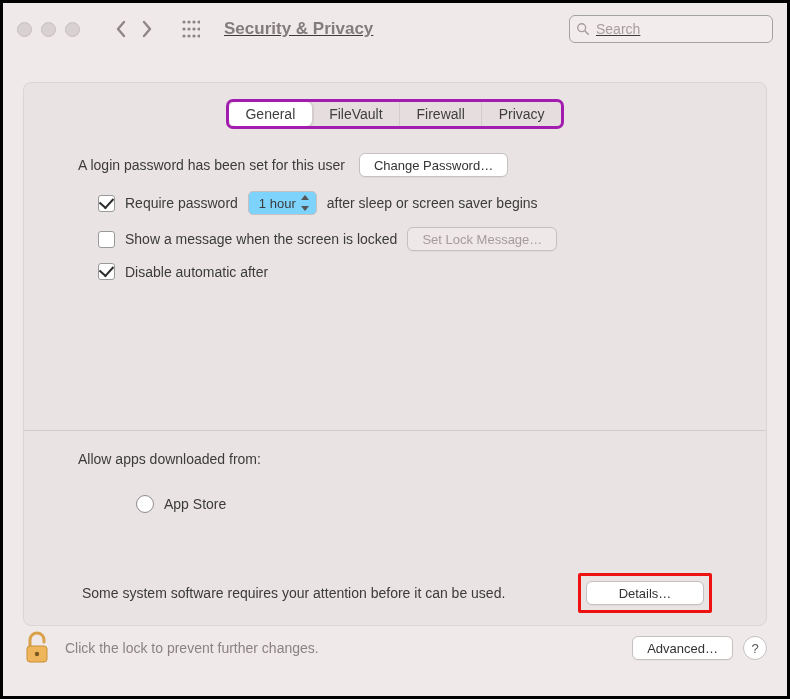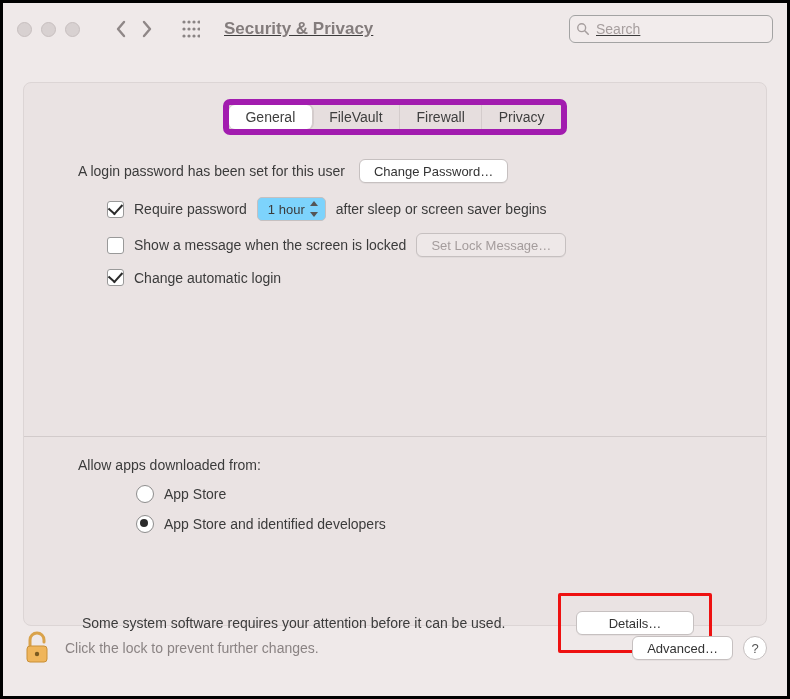--- a/index.html
+++ b/index.html
@@ -38,41 +38,41 @@
 
   
   .panel{
     position:absolute;left:20px;right:20px;top:79px;bottom:70px;
     background:#eae3e3;border:1px solid #dcd5d5;border-radius:8px;
     padding:16px 20px 20px;
   }
 
   .tabs{
     width:332px;margin:0 auto 24px;display:flex;text-align:center;
-    border:6px solid #a21caf;border-radius:7px;font-size:14px;
+    border:3px solid #a21caf;border-radius:7px;font-size:14px;
     background:#e6dede;overflow:hidden;
   }
   .tab{flex:1 1 auto;height:24px;line-height:24px;
     border-right:1px solid #d4cccc;color:#3e3e3e;cursor:pointer}
   .tab:last-child{border-right:0}
   .tab.active{background:#fff;border-radius:6px;
     box-shadow:0 0 0 1px #d4cccc}
 
   .section{padding:0 34px}
   .login-row{display:flex;align-items:center;gap:14px;margin-bottom:14px}
   .btn{
     display:inline-flex;align-items:center;justify-content:center;
     background:#fff;border:1px solid #c6c0c0;border-radius:6px;
     height:24px;padding:0 14px;font-size:13px;color:#333;cursor:pointer;
     box-shadow:0 1px 0 rgba(0,0,0,0.04);
   }
   .btn[disabled]{background:#eee8e8;color:#a49c9c;cursor:default}
 
   .chk-row{display:flex;align-items:center;gap:10px;
-    margin-left:29px;margin-bottom:12px;white-space:nowrap}
+    margin-left:20px;margin-bottom:12px;white-space:nowrap}
   .cbox{width:15px;height:15px;border:1px solid #999;border-radius:3px;
     background:#fff;position:relative;flex:none}
   .cbox.checked:after{
     content:"";position:absolute;left:2px;top:-2px;width:11px;height:11px;
     border-right:2px solid #3b3b3b;border-bottom:2px solid #3b3b3b;
     transform:rotate(40deg) scale(.65)”;
   }
   .cbox.checked::after{
     content:"";position:absolute;left:3px;top:-1px;width:7px;height:11px;
     border-right:2px solid #2b2b2b;border-bottom:2px solid #2b2b2b;
@@ -104,21 +104,21 @@
   .radio.checked::after{
     content:"";position:absolute;left:3px;top:3px;width:8px;height:8px;
     border-radius:50%;background:#2b2b2b;
   }
 
   .notice-row{
     display:flex;align-items:center;justify-content:space-between;
     margin:60px 0 0 4px;
   }
   .details-wrap{
-    border:3px solid #e11;border-radius:2px;padding:15px;
+    border:3px solid #e11;border-radius:2px;padding:5px;
   }
   .details-wrap .btn{min-width:118px}
 
   
   .footer{
     position:absolute;left:20px;right:20px;bottom:28px;height:40px;
     display:flex;align-items:center;gap:14px;
   }
   .lock-icon{width:28px;height:34px}
   .footer-text{color:#8a8383;font-size:14px}
@@ -203,35 +203,31 @@
     </div>
 
     <div class="chk-row">
       <div class="cbox" aria-checked="false"></div>
       <span>Show a message when the screen is locked</span>
       <button class="btn" disabled="">Set Lock Message…</button>
     </div>
 
     <div class="chk-row">
       <div class="cbox checked" aria-checked="true"></div>
-      <span>Change automatic login</span>
+      <span>Disable automatic after</span>
     </div>
   </div>
 
   <div class="divider"></div>
 
   <div class="section">
-    <div style="margin-bottom:12px">Allow apps downloaded from:</div>
+    <div style="margin-bottom:28px">Allow apps downloaded from:</div>
     <div class="radio-row">
       <div class="radio"></div>
       <span>App Store</span>
-    </div>
-    <div class="radio-row">
-      <div class="radio checked"></div>
-      <span>App Store and identified developers</span>
     </div>
 
     <div class="notice-row">
       <span>Some system software requires your attention before it can be used.</span>
       <div class="details-wrap">
         <button class="btn">Details…</button>
       </div>
     </div>
   </div>
 

